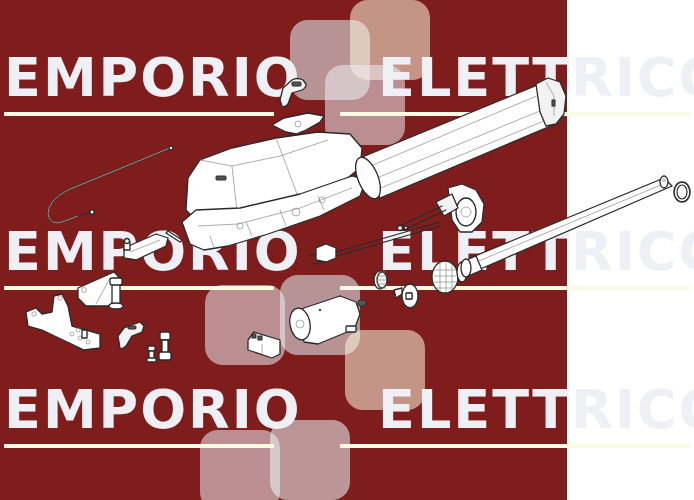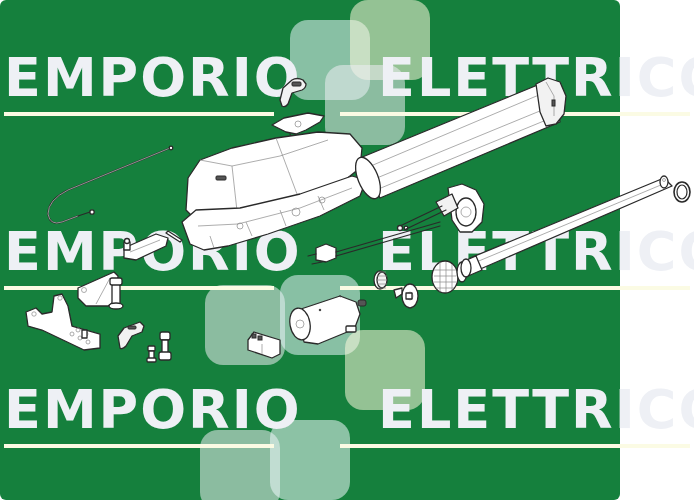--- a/index.html
+++ b/index.html
@@ -1,17 +1,17 @@
 <!DOCTYPE html>
 <html><head>
 <meta charset="utf-8">
 <style>
   html, body { margin:0; padding:0; background:#ffffff; }
   body { width:694px; height:500px; position:relative; overflow:hidden; font-family:"Liberation Sans", sans-serif; }
-  .canvas { position:absolute; left:0; top:0; width:620px; height:500px; background:#15803d;border-radius:6px; }
+  .canvas { position:absolute; left:0; top:0; width:567px; height:500px; background:#7f1d1d; }
   .wm-row { position:absolute; left:0; width:694px; height:70px; }
   .wm-text { position:absolute; top:0; font-family:"DejaVu Sans", sans-serif; font-weight:bold; font-size:54px; letter-spacing:2px; color:#eef0f5; line-height:60px; white-space:nowrap; }
   .wm-left { left:4px; }
   .wm-right { left:378px; }
   .wm-underline { position:absolute; top:64px; height:4px; background:#fbfbe4; }
   .hex { position:absolute; width:80px; height:80px; border-radius:18px; opacity:0.55; }
   svg.diagram { position:absolute; left:0; top:0; }
   svg.diagram .p { fill:#ffffff; stroke:#2a2a2a; stroke-width:1.3; stroke-linejoin:round; stroke-linecap:round; }
   svg.diagram .g { fill:#f2f2f2; stroke:#2a2a2a; stroke-width:1.3; stroke-linejoin:round; }
   svg.diagram .d { fill:#555; stroke:#2a2a2a; stroke-width:1; }

